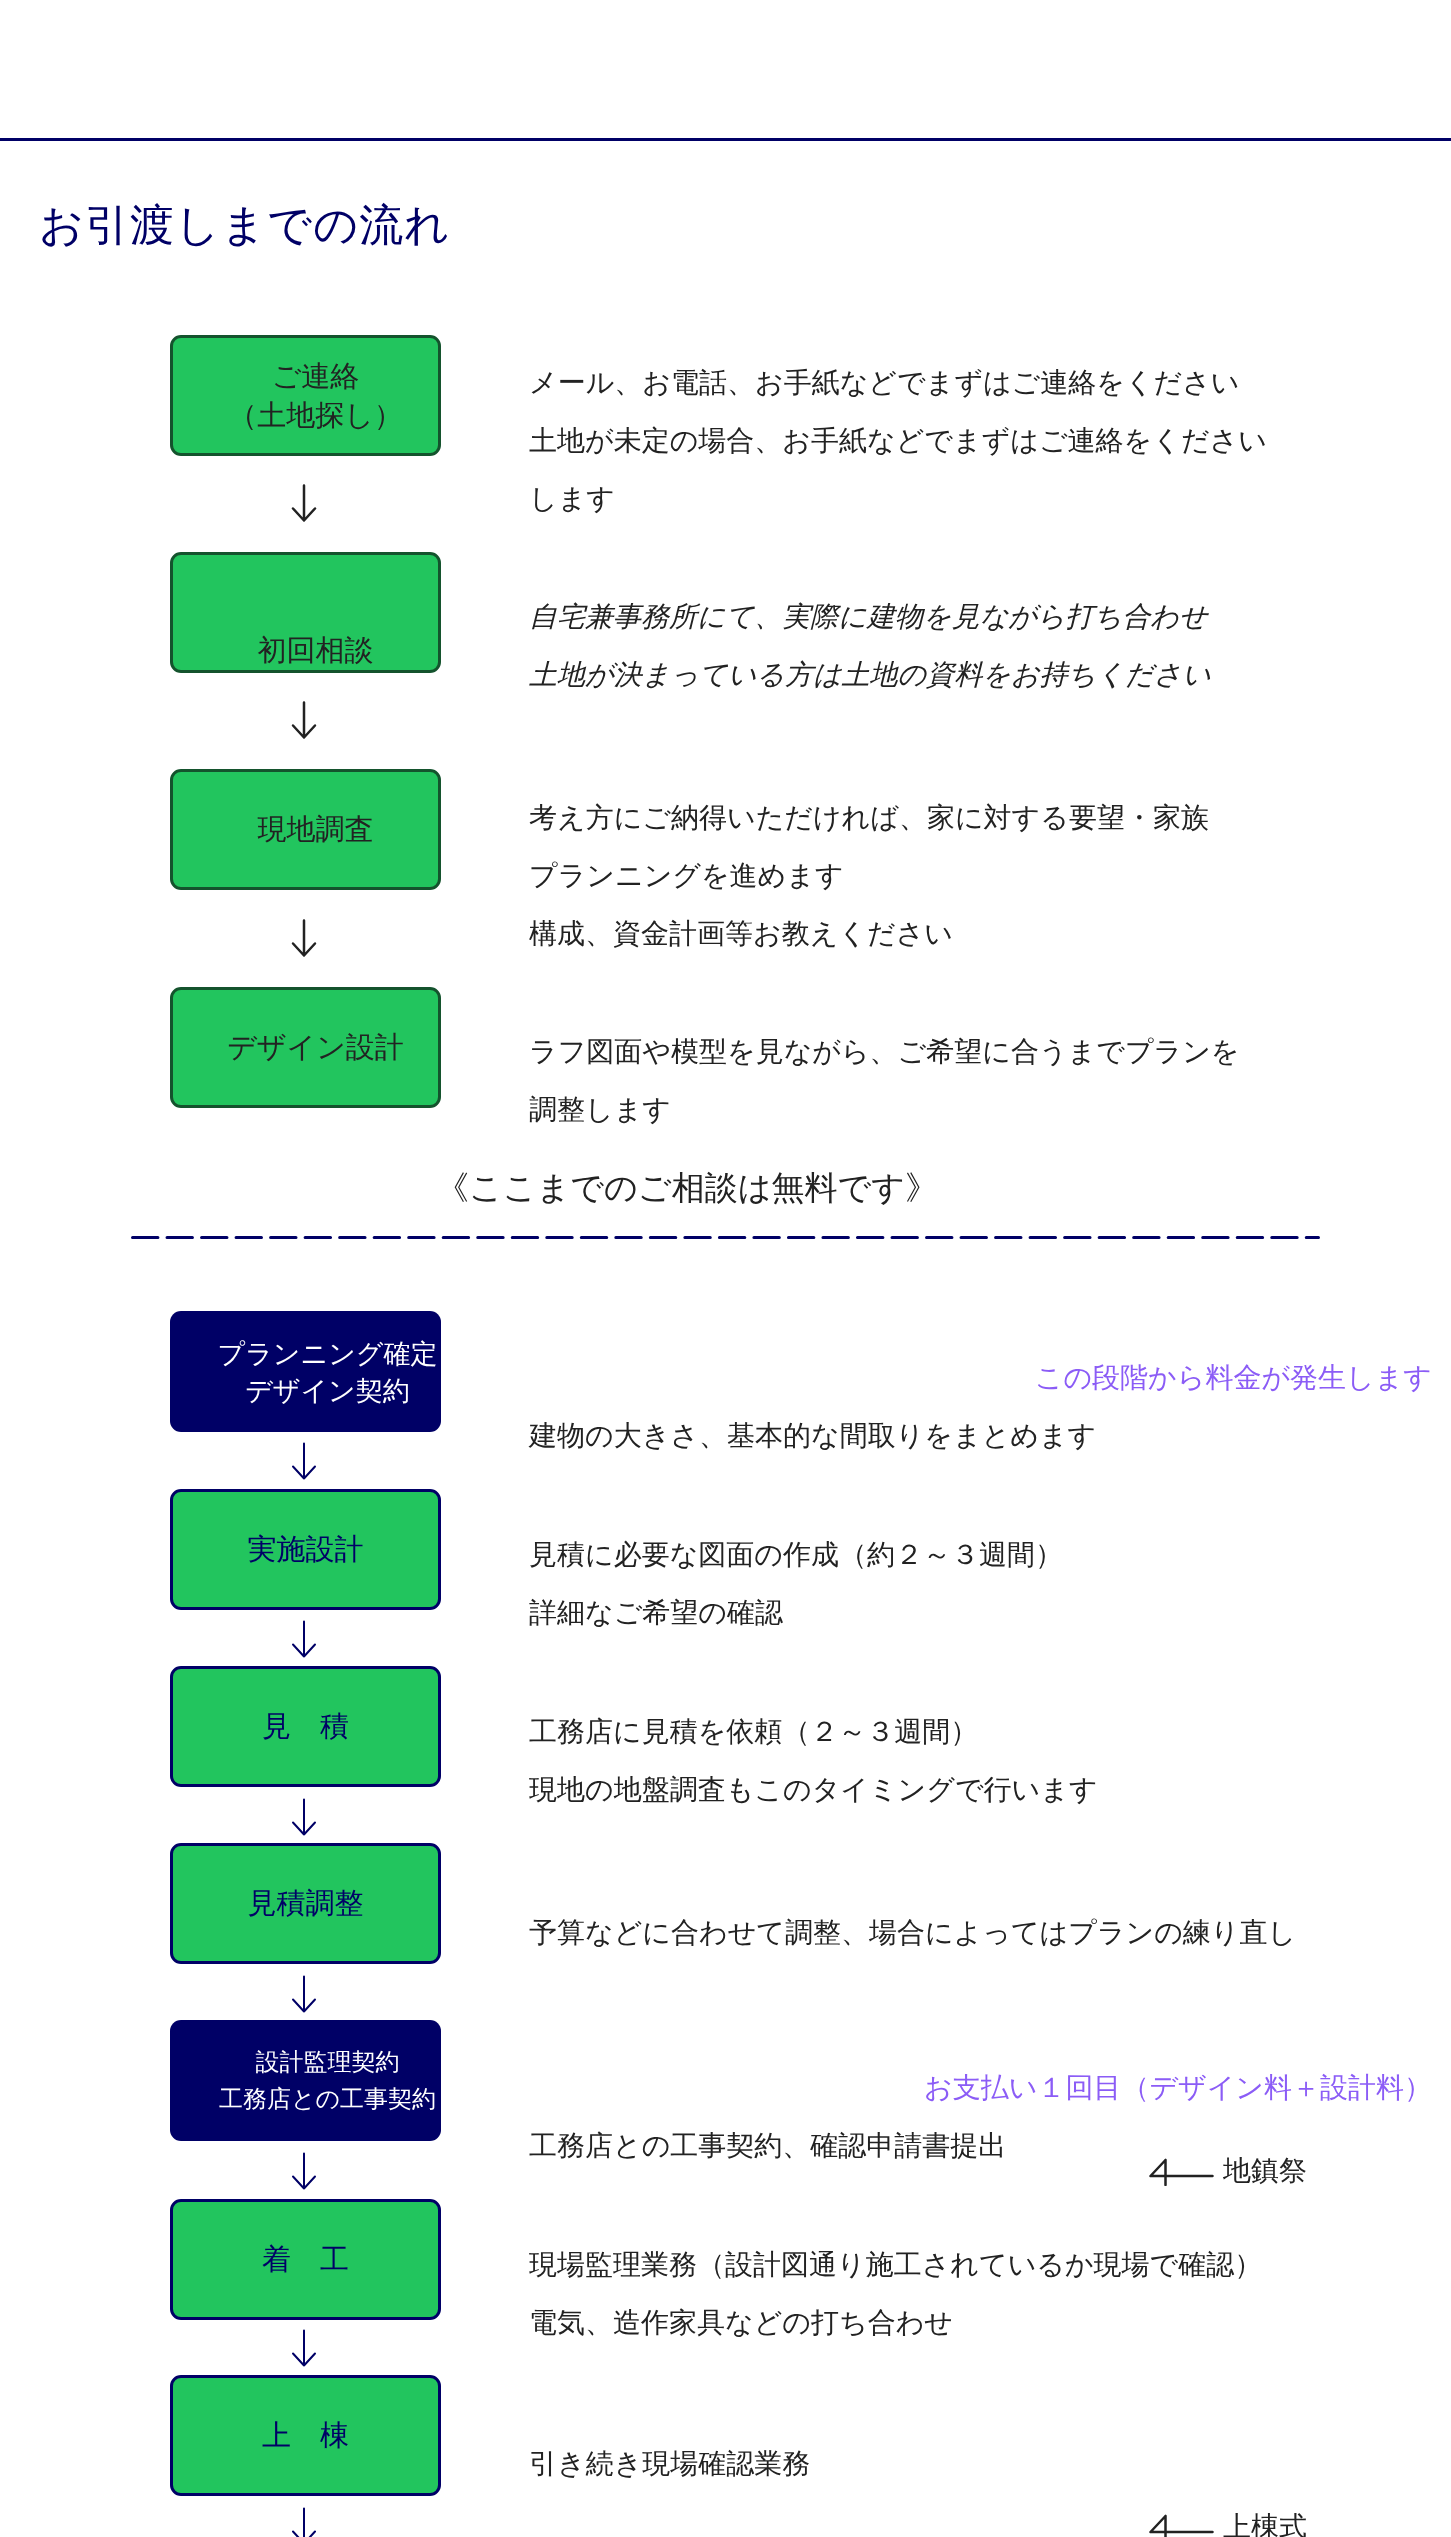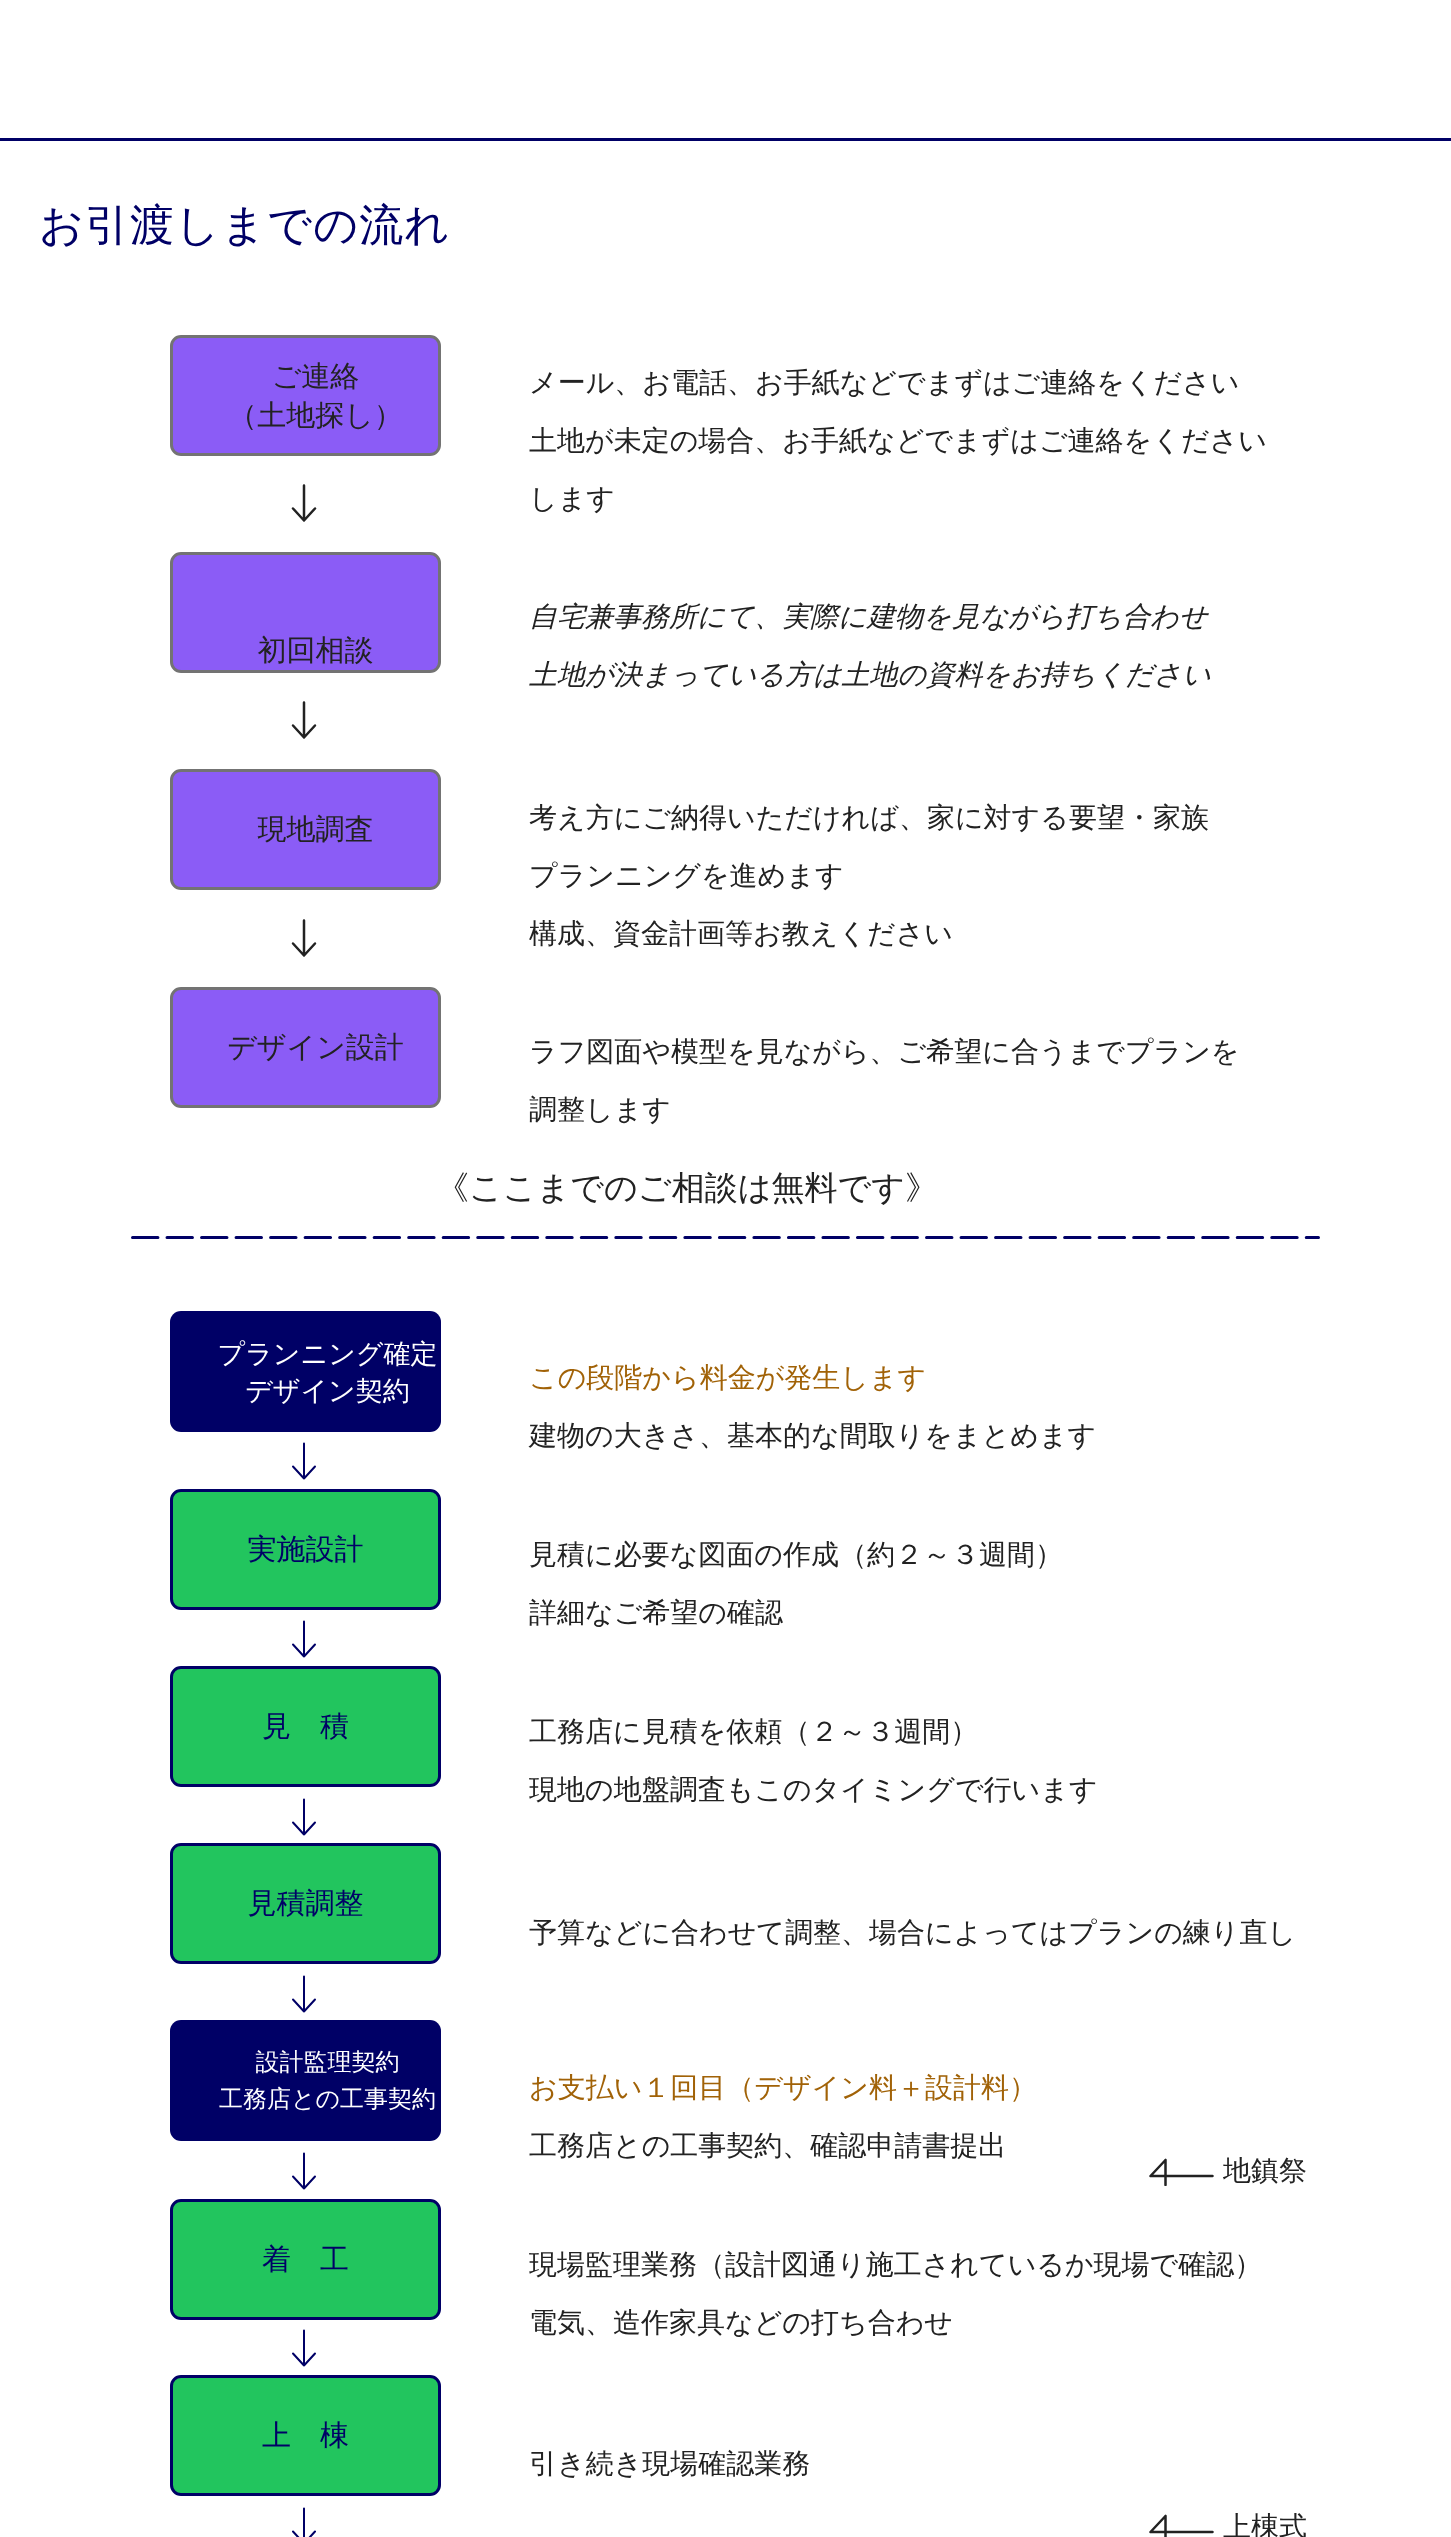--- a/index.html
+++ b/index.html
@@ -4,30 +4,30 @@
 <style>
   html, body { margin: 0; padding: 0; background: #ffffff; }
   body { width: 1452px; height: 3045px; position: relative; overflow: hidden;
          font-family: "DejaVu Sans", "Liberation Sans", sans-serif; color: #222222; }
   .rule { position: absolute; left: 0; width: 1452px; height: 3px; background: #000066; }
   .title { position: absolute; left: 39px; top: 199px; font-size: 44px; line-height: 51px;
            color: #000066; white-space: nowrap; letter-spacing: 1px; }
   .step { position: absolute; left: 170px; width: 271px; height: 121px; box-sizing: border-box;
           border-radius: 11px; display: flex; align-items: center; justify-content: center;
           text-align: center; }
-  .step.outline-dark { border: 3px solid #737373; background: #8b5cf6; color: #222222; padding-left: 20px; }
+  .step.outline-dark { border: 3px solid #14532d; background: #22c55e; color: #222222; padding-left: 20px; }
   .step.outline-navy { border: 3px solid #000066; background: #22c55e; color: #000066; }
   .step.filled { background: #000066; color: #ffffff; border: none; }
   .step .label { font-size: 29px; line-height: 39px; white-space: pre-line; }
   .step.filled .label { font-size: 27px; line-height: 37px; margin-left: 44px; }
   .step .label.small { font-size: 24px; line-height: 37px; }
   .arrow { position: absolute; left: 289px; width: 30px; height: 41px; }
   .desc { position: absolute; left: 529px; width: 903px; font-size: 28px; line-height: 29px;
           white-space: pre-line; color: #222222; }
-  .desc .navy { color: #a16207; }
+  .desc .navy { color: #8b5cf6; text-align: right; }
   .desc-line { display: block; }
   .free-note { position: absolute; left: 436px; top: 1165px; font-size: 33px; line-height: 46px;
                white-space: nowrap; color: #222222; }
   .dashed { position: absolute; left: 131px; top: 1236px; width: 1189px; height: 3px; }
   .marker { position: absolute; left: 1148px; height: 36px; display: flex; align-items: center; }
   .marker svg { width: 66px; height: 30px; }
   .marker .mtext { font-size: 28px; margin-left: 9px; color: #222222; white-space: nowrap; }
 </style>
 </head>
 <body>

